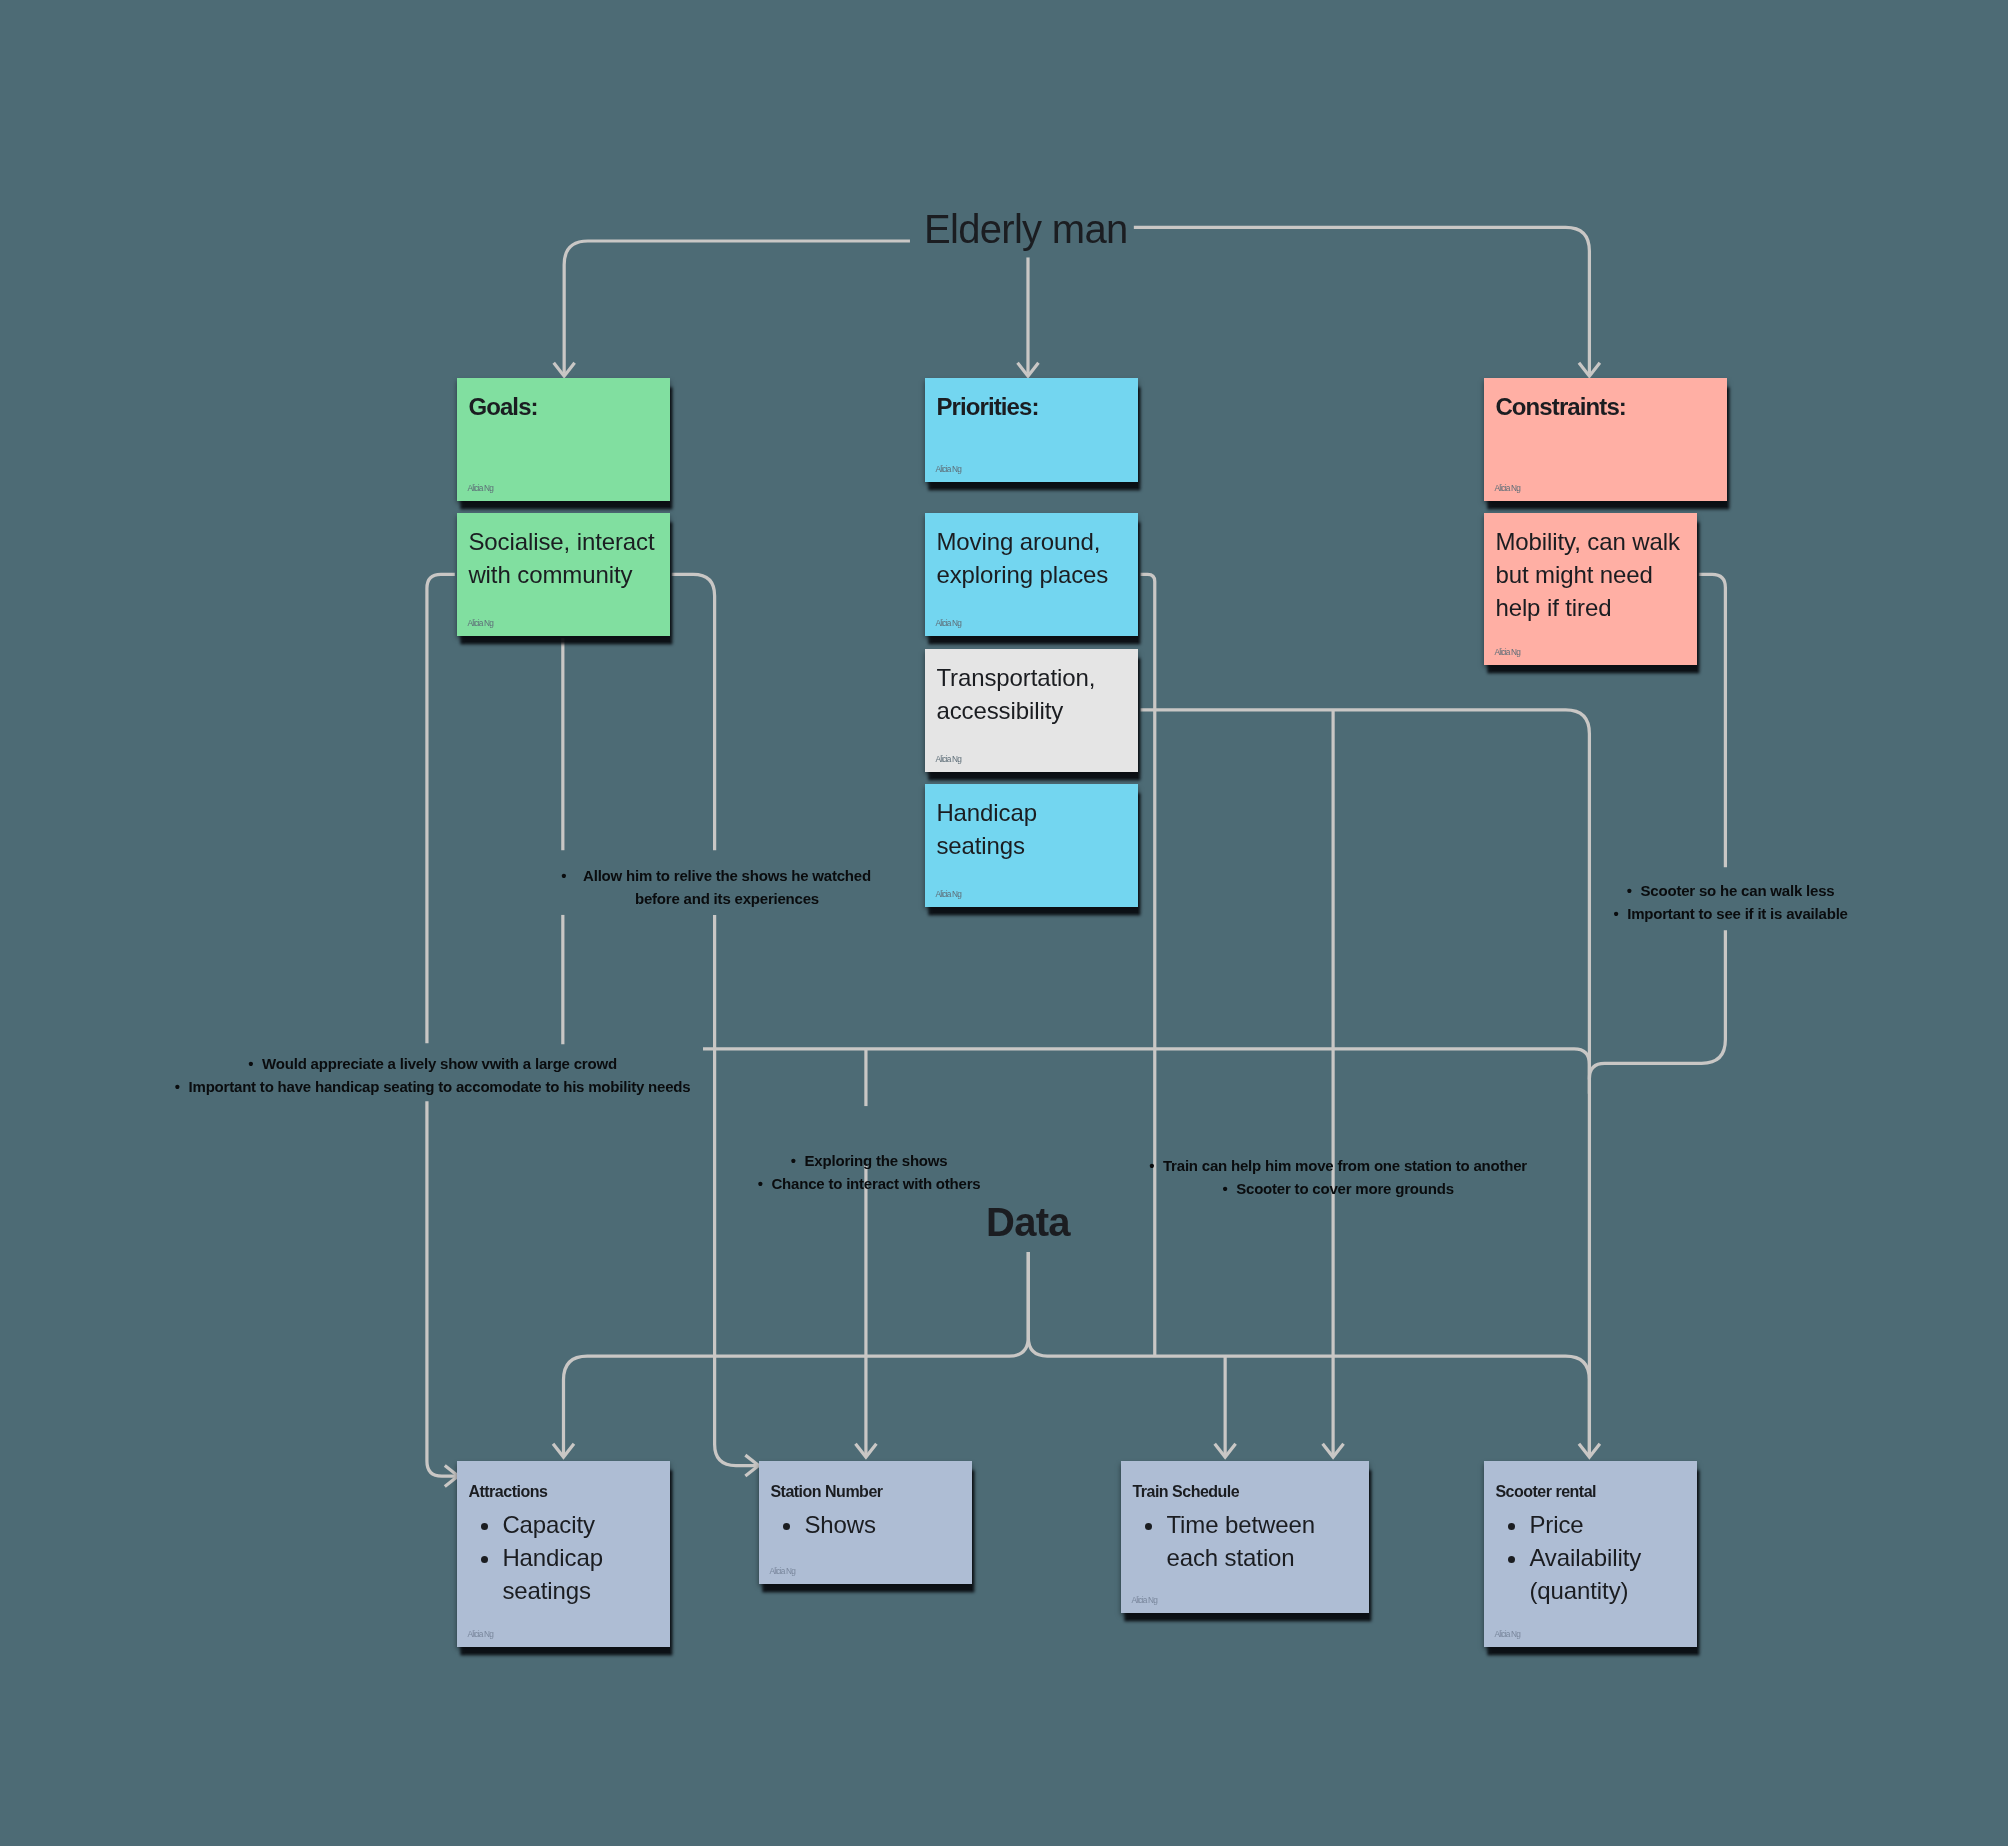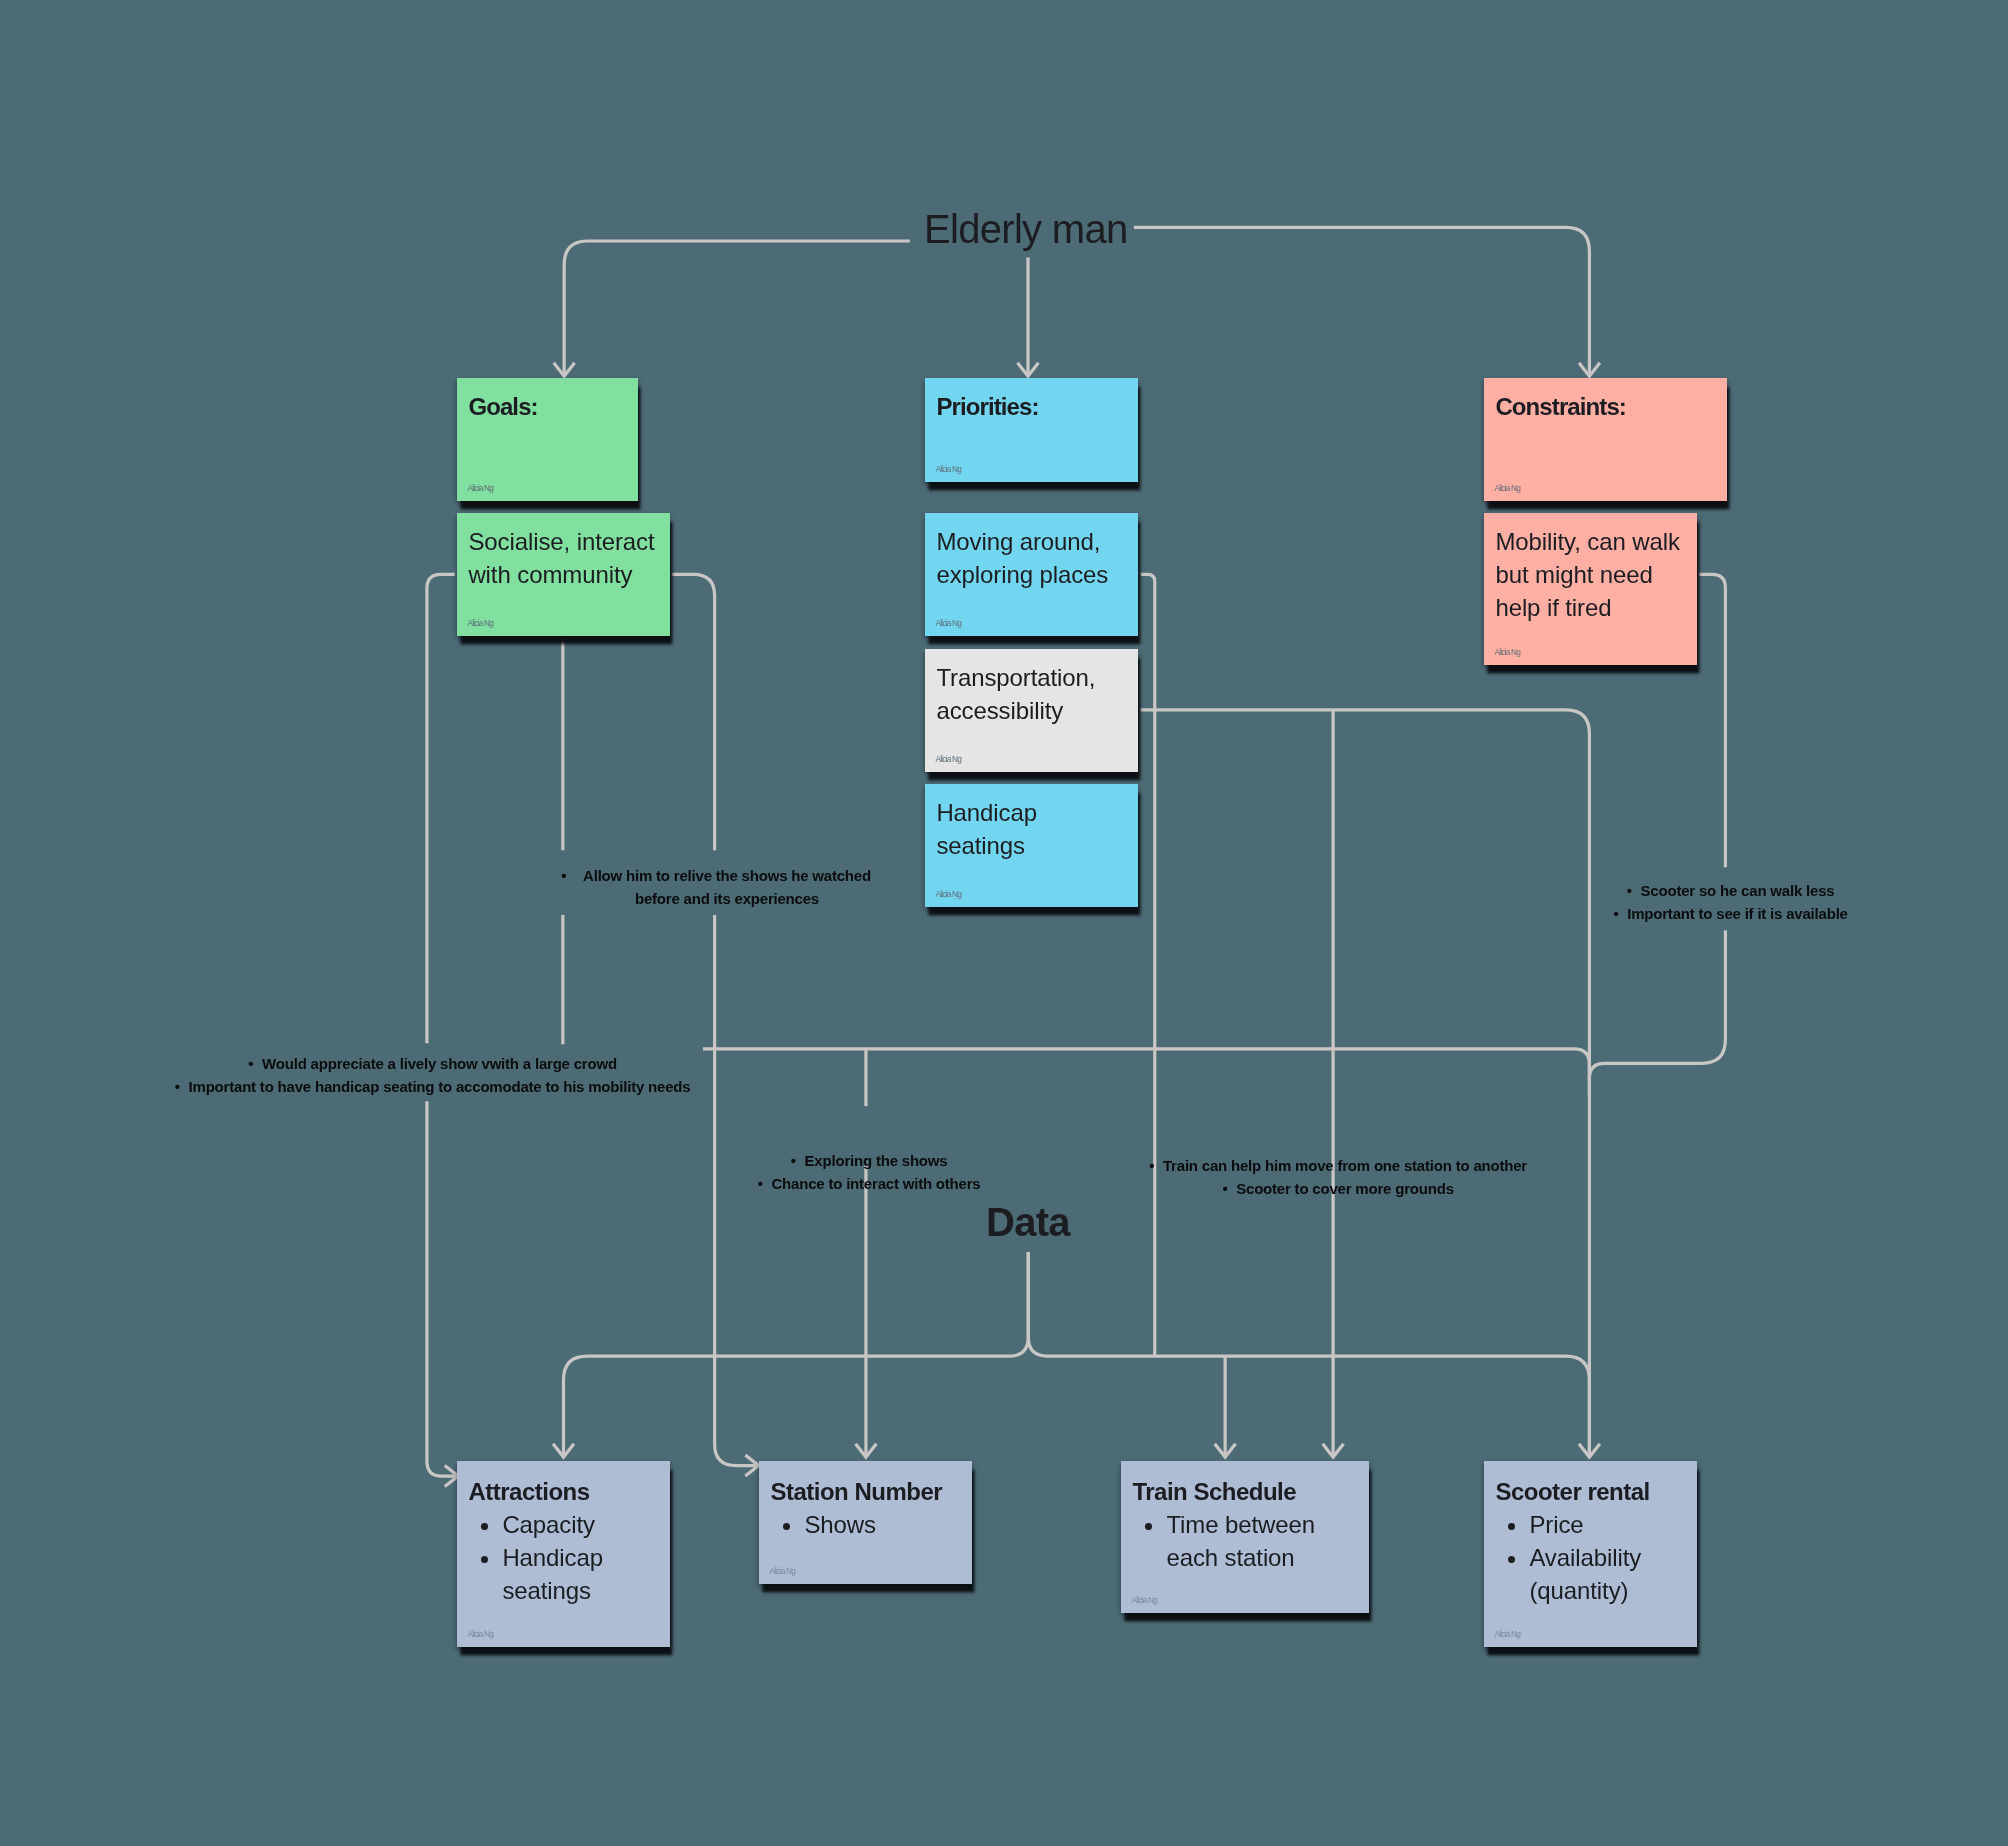--- a/index.html
+++ b/index.html
@@ -8,21 +8,21 @@
      font-family:"Liberation Sans",sans-serif;overflow:hidden;}
 #board{position:relative;width:2009px;height:1846px;}
 svg#wires{position:absolute;left:0;top:0;width:2009px;height:1846px;}
 .note{position:absolute;box-sizing:border-box;box-shadow:2.9px 8.6px 2.9px 0 rgba(5,8,12,0.9), 0 2.9px 4.8px 0 rgba(5,8,12,0.5);}
 .note .pad{position:absolute;left:11.4px;right:13.3px;top:12px;}
 .note .hd{font-weight:bold;font-size:24px;line-height:33px;color:#1B1D21;letter-spacing:-0.9px;}
 .note .body{font-size:24px;line-height:33px;color:#1B1D21;letter-spacing:-0.1px;}
 .note .author{position:absolute;left:10.5px;bottom:8.6px;font-size:8.3px;
               line-height:1;color:#5e6e78;letter-spacing:-0.8px;}
 .card .author{color:#79879c;}
-.card .hd{font-weight:bold;font-size:24px;line-height:33px;color:#1B1D21;letter-spacing:-0.5px;}
+.card .hd{font-weight:bold;font-size:16px;line-height:33px;color:#1B1D21;letter-spacing:-0.5px;}
 .card ul{margin:0;padding:0 0 0 34px;list-style:disc;}
 .card .pad{top:13.8px;}
 .card li{font-size:24px;line-height:33px;color:#1B1D21;letter-spacing:-0.1px;}
 .title{position:absolute;font-size:40px;line-height:1;color:#1B1D21;
        white-space:nowrap;letter-spacing:-0.7px;}
 .anno{position:absolute;font-size:15px;font-weight:bold;color:#0A0C0E;
       line-height:23px;letter-spacing:-0.2px;}
 .anno ul{margin:0;padding:0;list-style:none;}
 .anno li{text-align:center;}
 .anno li>span{display:inline-block;position:relative;text-align:center;}
@@ -63,21 +63,21 @@
 <path d="M1660 381.5 L1671 395.5 L1682 381.5"></path>
 <path d="M467.5 1541 L481.5 1552 L467.5 1563"></path>
 <path d="M783.5 1530 L797.5 1541 L783.5 1552"></path>
 <path d="M1660 1518 L1671 1532 L1682 1518"></path>
 <path d="M1390.5 1518 L1401.5 1532 L1412.5 1518"></path>
 <path d="M899.3 1518 L910.3 1532 L921.3 1518"></path>
 <path d="M581.3 1518 L592.3 1532 L603.3 1518"></path>
 <path d="M1277 1518 L1288 1532 L1299 1518"></path>
 </g>
     </svg>
-<div class="note" style="left:457px;top:378px;width:181px;height:123px;background:#81DFA0;">
+<div class="note" style="left:457px;top:378px;width:213px;height:123px;background:#81DFA0;">
       <div class="pad">
         <div class="hd">Goals:</div>
       </div>
       <div class="author">Alicia Ng</div>
     </div>
 <div class="note" style="left:457px;top:513px;width:213px;height:123px;background:#81DFA0;">
       <div class="pad">
         <div class="body">Socialise, interact with community</div>
       </div>
       <div class="author">Alicia Ng</div>

